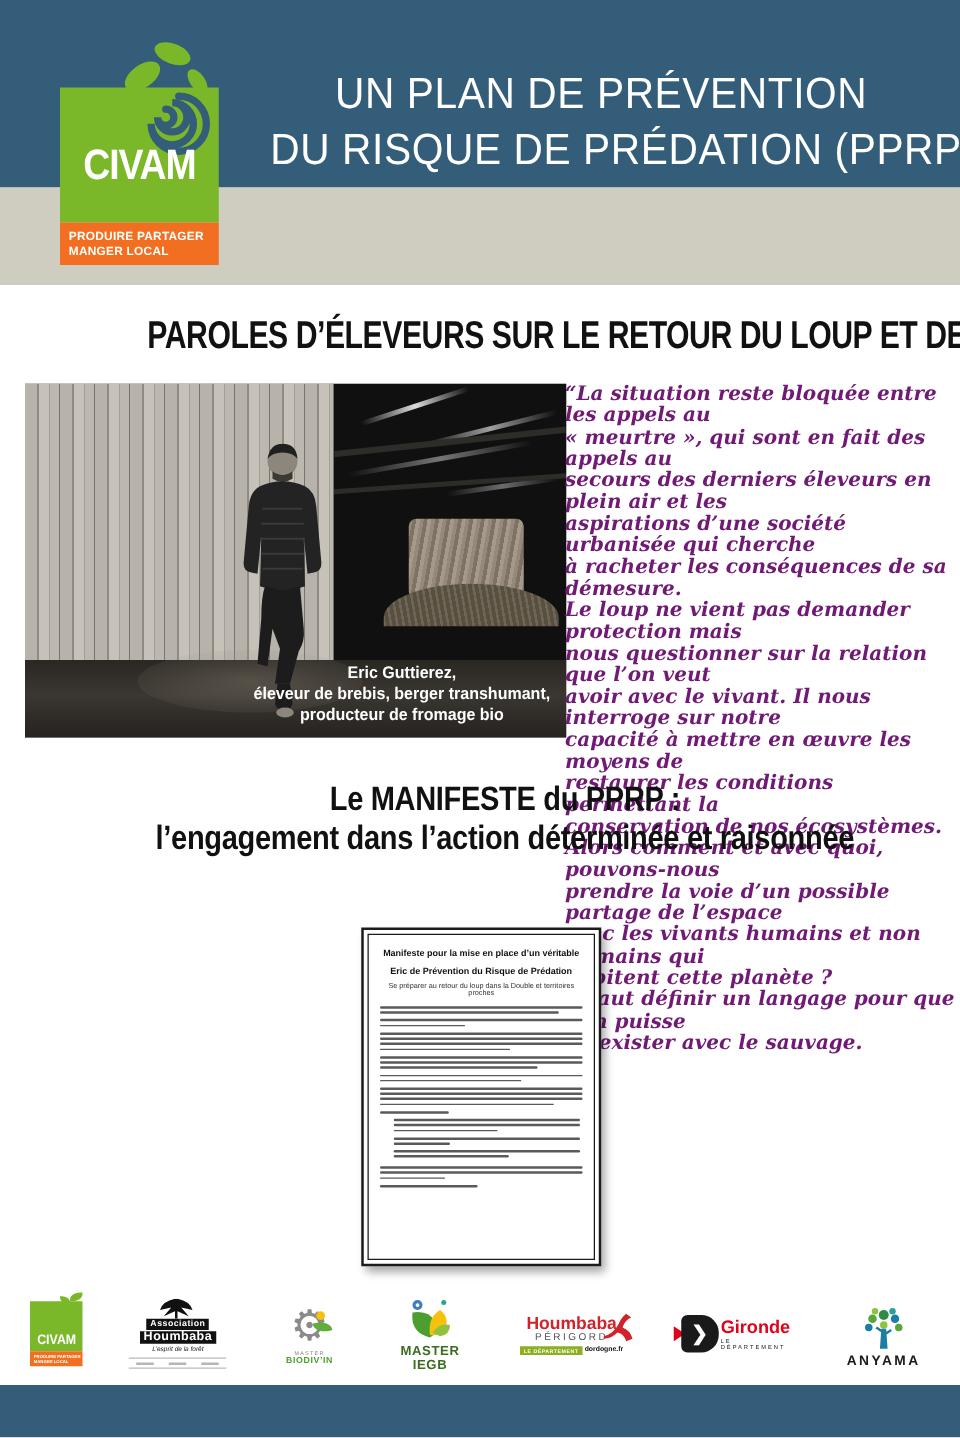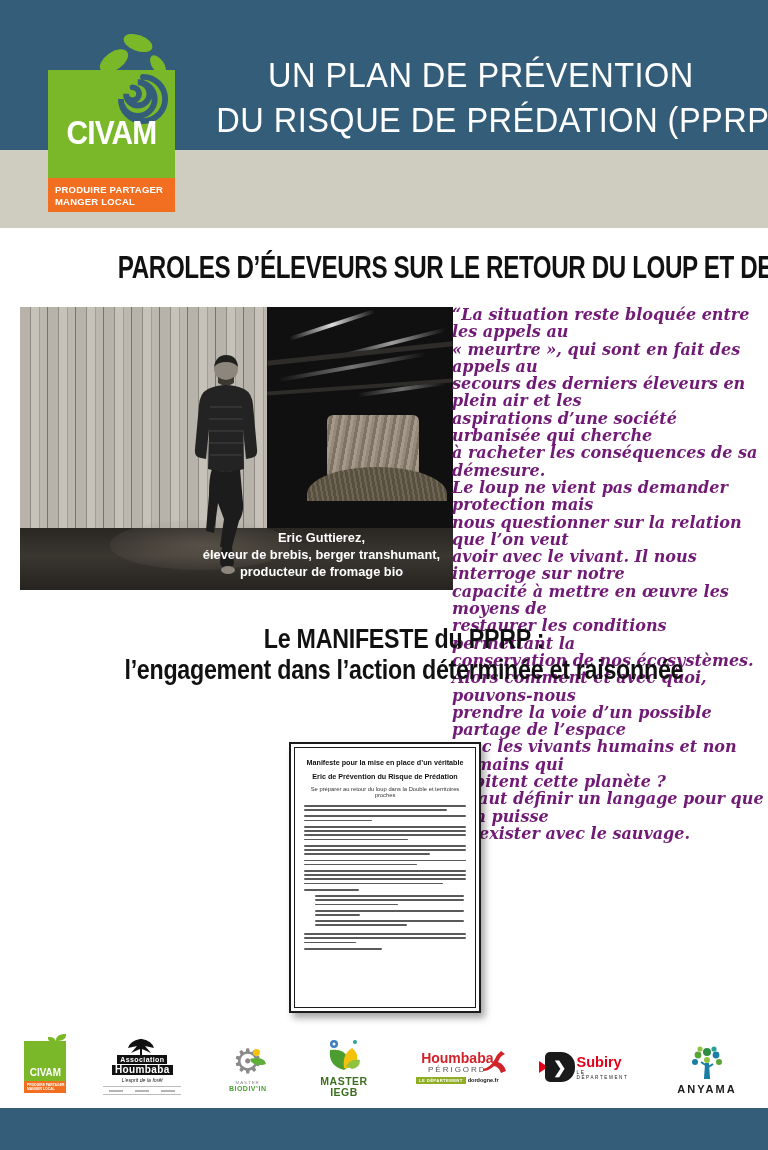--- a/index.html
+++ b/index.html
@@ -366,21 +366,21 @@
     </div>
 
     <div class="plogo l-gir">
       <div class="icon">
         <div class="red"></div>
         <div class="blk">
             <span>❯</span>
           </div>
       </div>
       <div class="txt">
-        <div class="n">Subiry</div>
+        <div class="n">Gironde</div>
         <div class="d">LE DÉPARTEMENT</div>
       </div>
     </div>
 
     <div class="plogo l-any">
       <svg width="42" height="42" viewBox="0 0 42 42">
         <g>
           <circle cx="21" cy="12" r="4" fill="#2e8b46"></circle>
           <circle cx="12" cy="15" r="3.4" fill="#57a637"></circle>
           <circle cx="30" cy="15" r="3.4" fill="#1b7ea6"></circle>

